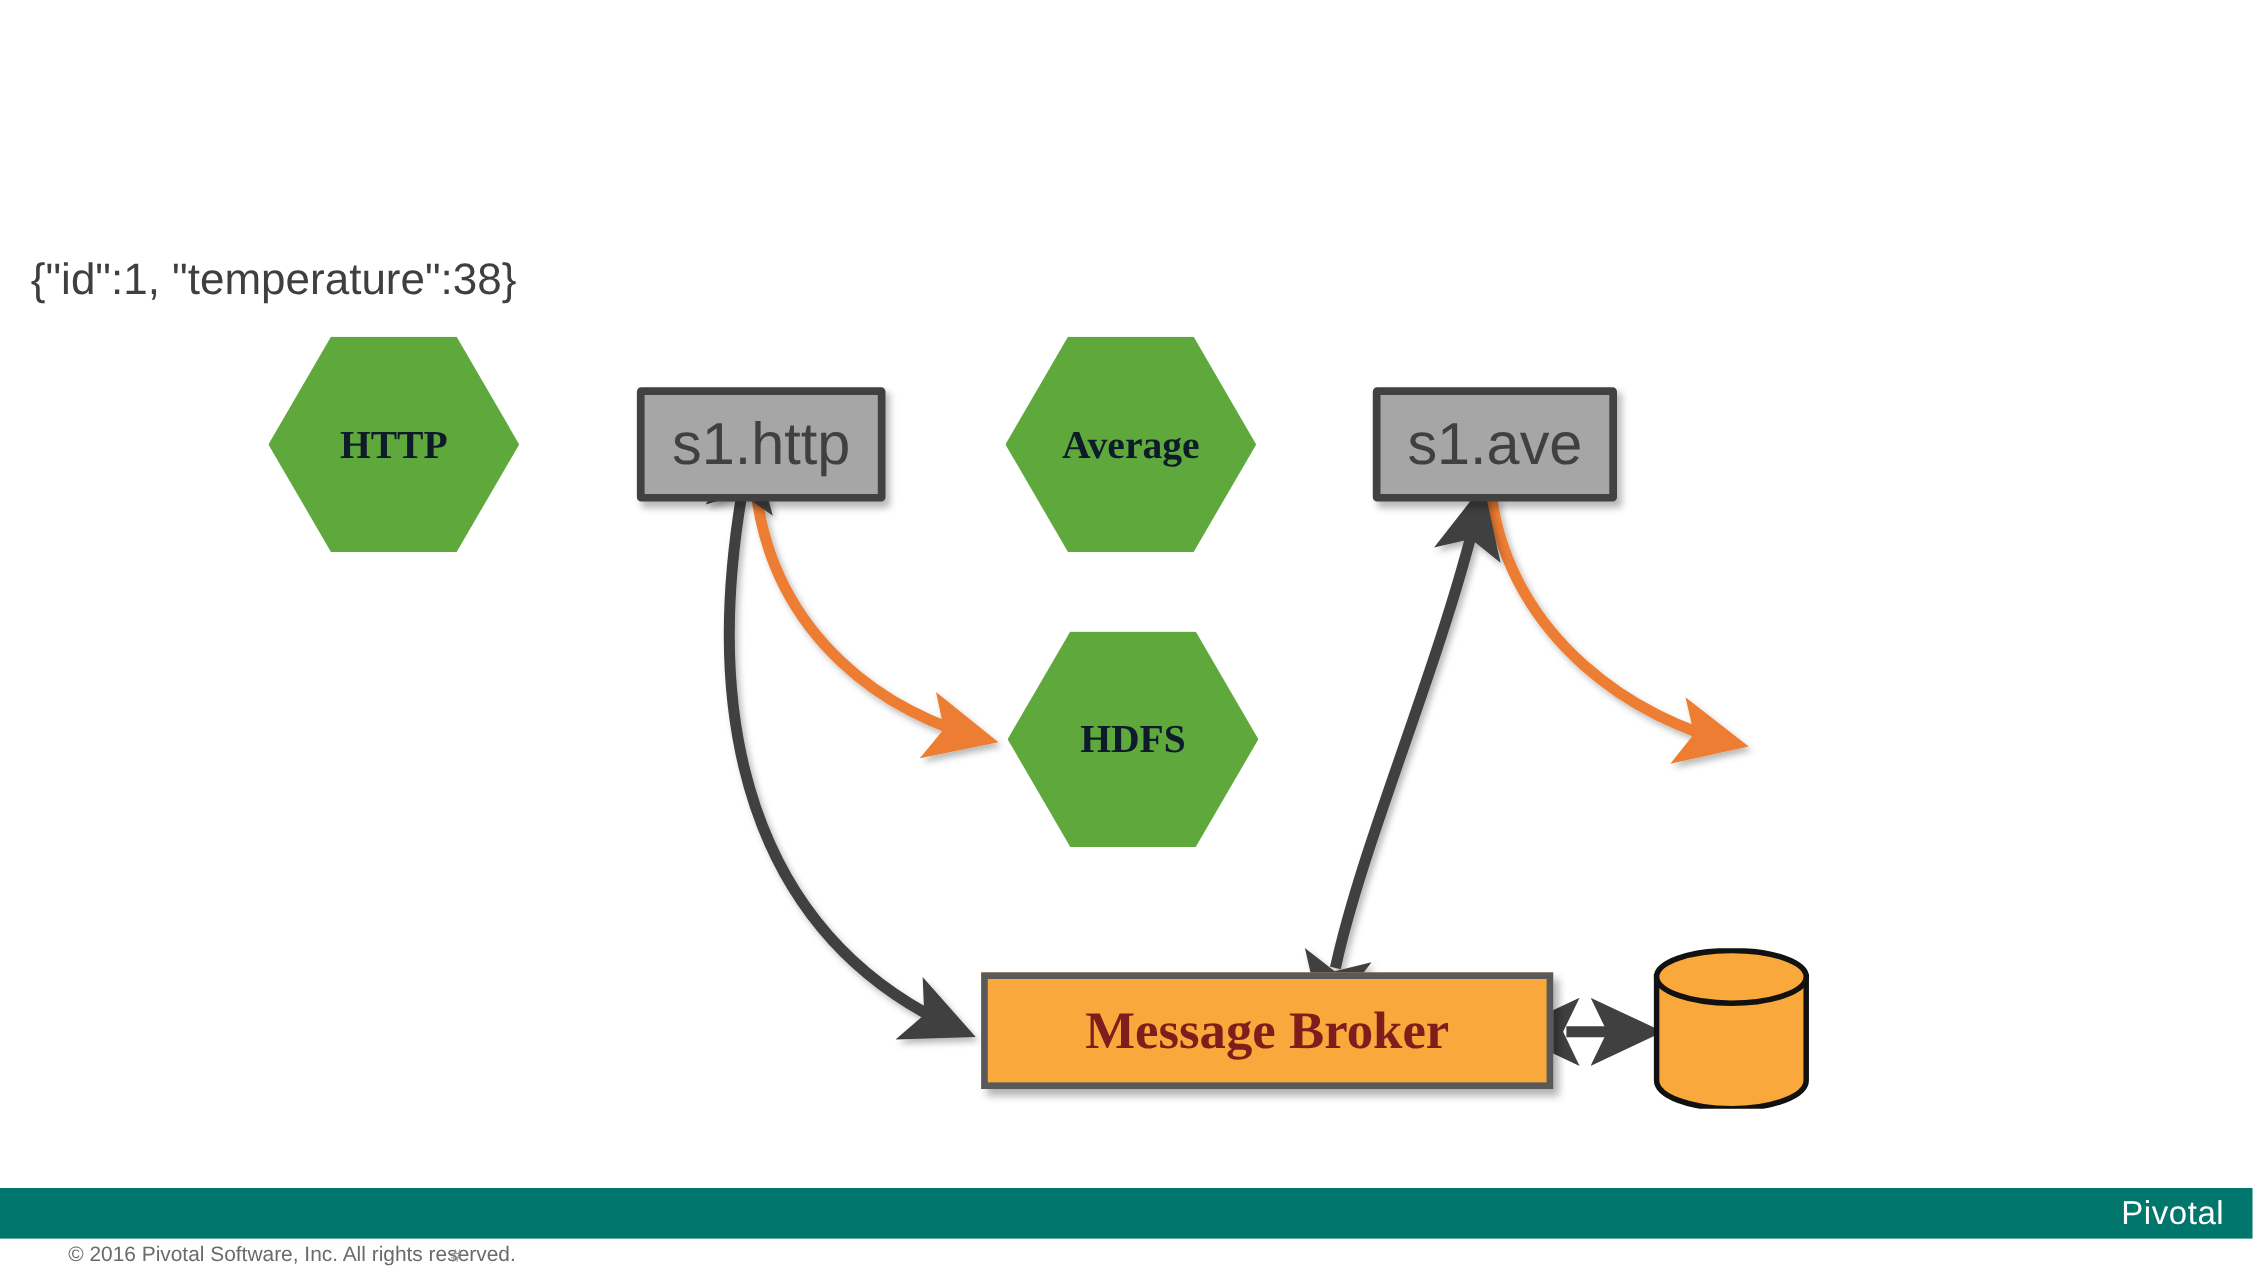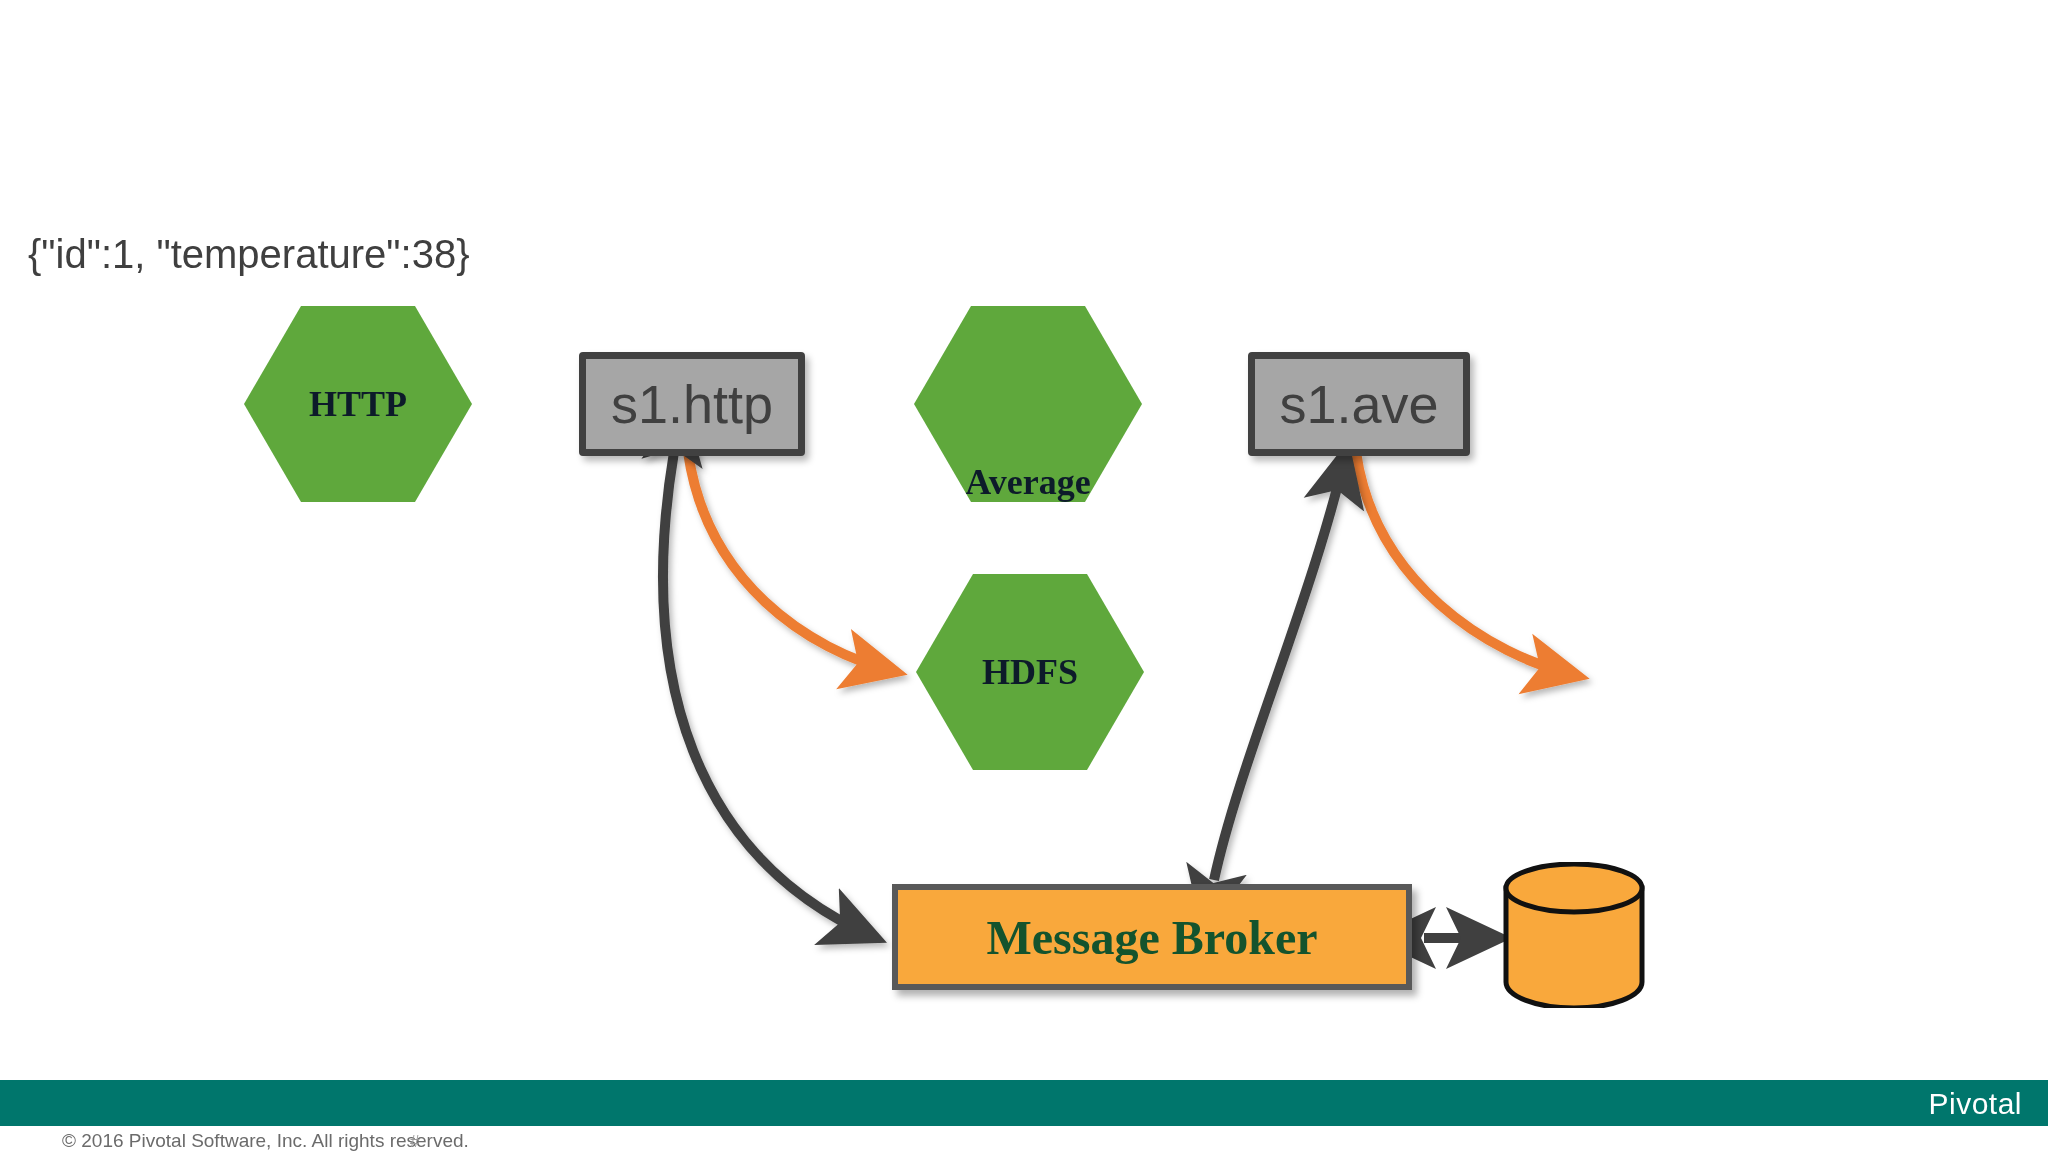--- a/index.html
+++ b/index.html
@@ -107,21 +107,21 @@
     display: flex;
     align-items: center;
     justify-content: center;
     box-shadow: 5px 6px 7px rgba(0,0,0,0.30);
     box-sizing: border-box;
   }
   #broker-box .broker-label {
     font-family: "Liberation Serif", serif;
     font-weight: bold;
     font-size: 48px;
-    color: #14532d;
+    color: #7f1d1d;
     white-space: nowrap;
     pointer-events: none;
   }
 
   
   #database-cylinder {
     position: absolute;
   }
 
   
@@ -208,21 +208,21 @@
     </svg>
 
     <div class="hex" style="left:228px; top:306px; width:228px; height:196px;">
       <span class="hex-label">HTTP</span>
     </div>
 
     <div class="gbox" style="left:563px; top:352px; width:226px; height:104px;">
       <span class="gbox-label">s1.http</span>
     </div>
 
-    <div class="hex" style="left:898px; top:306px; width:228px; height:196px;align-items:flex-end;">
+    <div class="hex" style="left:898px; top:306px; width:228px; height:196px;">
       <span class="hex-label">Average</span>
     </div>
 
     <div class="gbox" style="left:1232px; top:352px; width:222px; height:104px;">
       <span class="gbox-label">s1.ave</span>
     </div>
 
 
     <div class="hex" style="left:900px; top:574px; width:228px; height:196px;">
       <span class="hex-label">HDFS</span>

